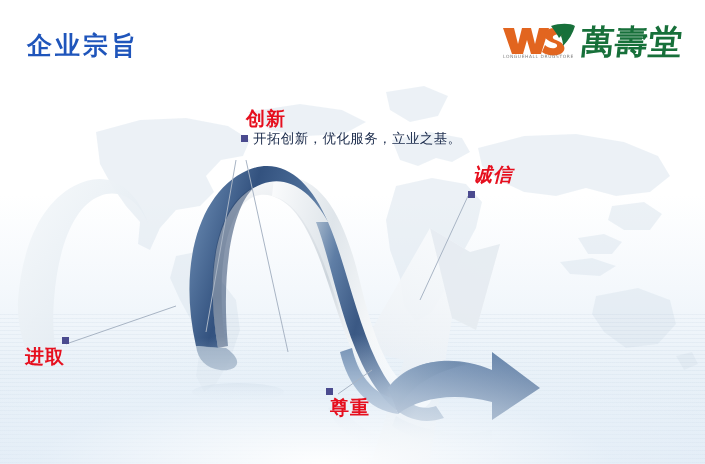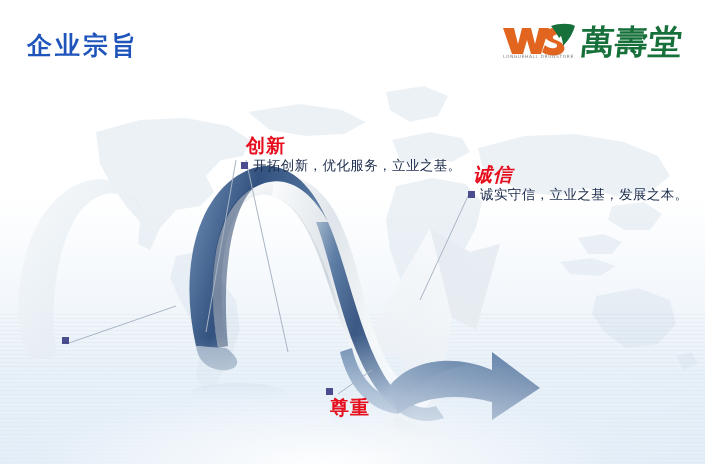--- a/index.html
+++ b/index.html
@@ -44,21 +44,21 @@
   
   .callout{position:absolute;white-space:nowrap;}
   .callout .kw{font-size:19px;font-weight:bold;color:#e60f1e;
     letter-spacing:1px;line-height:22px;}
   .callout .desc{font-size:13.5px;color:#1b2b4b;line-height:18px;
     letter-spacing:.4px;}
   .bullet{display:inline-block;width:7px;height:7px;background:#4b4b8f;
     margin-right:5px;vertical-align:1px;}
   .bullet-free{position:absolute;width:7px;height:7px;background:#4b4b8f;}
 
-  #c-innovation{left:241px;top:134px;}
+  #c-innovation{left:241px;top:107px;}
   #c-innovation .kw{margin-left:5px;}
   #c-integrity{left:468px;top:163px;}
   #c-integrity .kw{margin-left:5px;font-style:italic;}
   #c-progress{left:25px;top:345px;}
   #c-respect{left:330px;top:396px;}
 
   .leader{position:absolute;pointer-events:none;}
 
   
   .art{position:absolute;left:0;top:0;width:705px;height:464px;
@@ -229,26 +229,27 @@
   <div class="callout" id="c-innovation">
     <div class="kw">创新</div>
     <div class="desc">
       <span class="bullet"></span><span>开拓创新，优化服务，立业之基。</span>
     </div>
   </div>
 
   <div class="callout" id="c-integrity">
     <div class="kw">诚信</div>
     <div class="desc">
-      <span class="bullet"></span><span>诚实守信，立业之基，发展之本。</span>
+      <span class="bullet"></span>
     </div>
   </div>
 
   <div class="callout" id="c-progress">
     <span class="bullet-free" style="left:37px;top:-8px;"></span>
+    <div class="kw">进取</div>
   </div>
 
   <div class="callout" id="c-respect">
     <span class="bullet-free" style="left:-4px;top:-8px;"></span>
     <div class="kw">尊重</div>
   </div>
 
 </div>
 
 </body></html>

